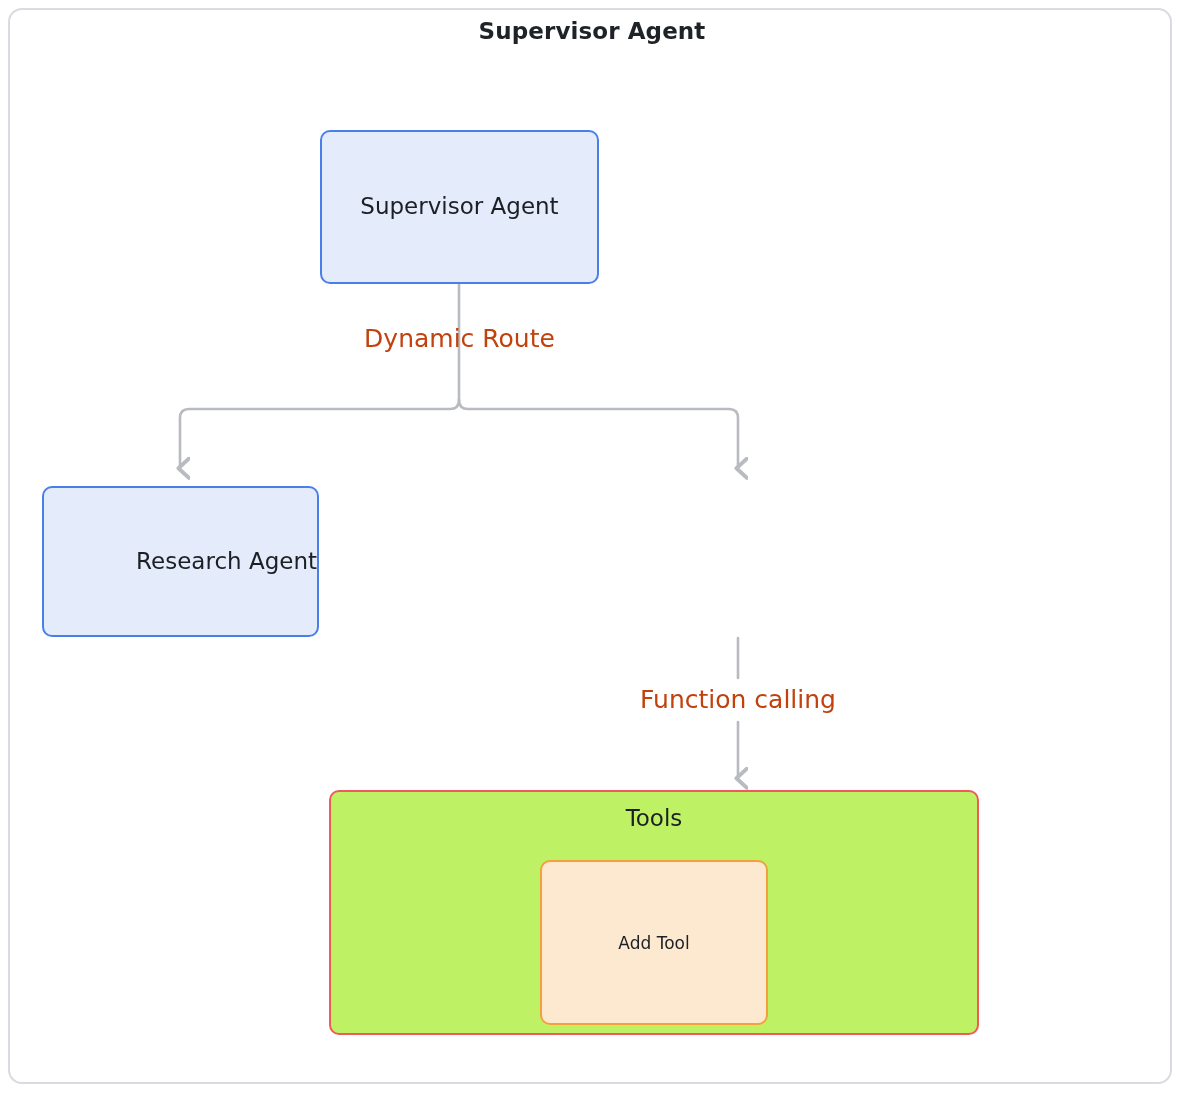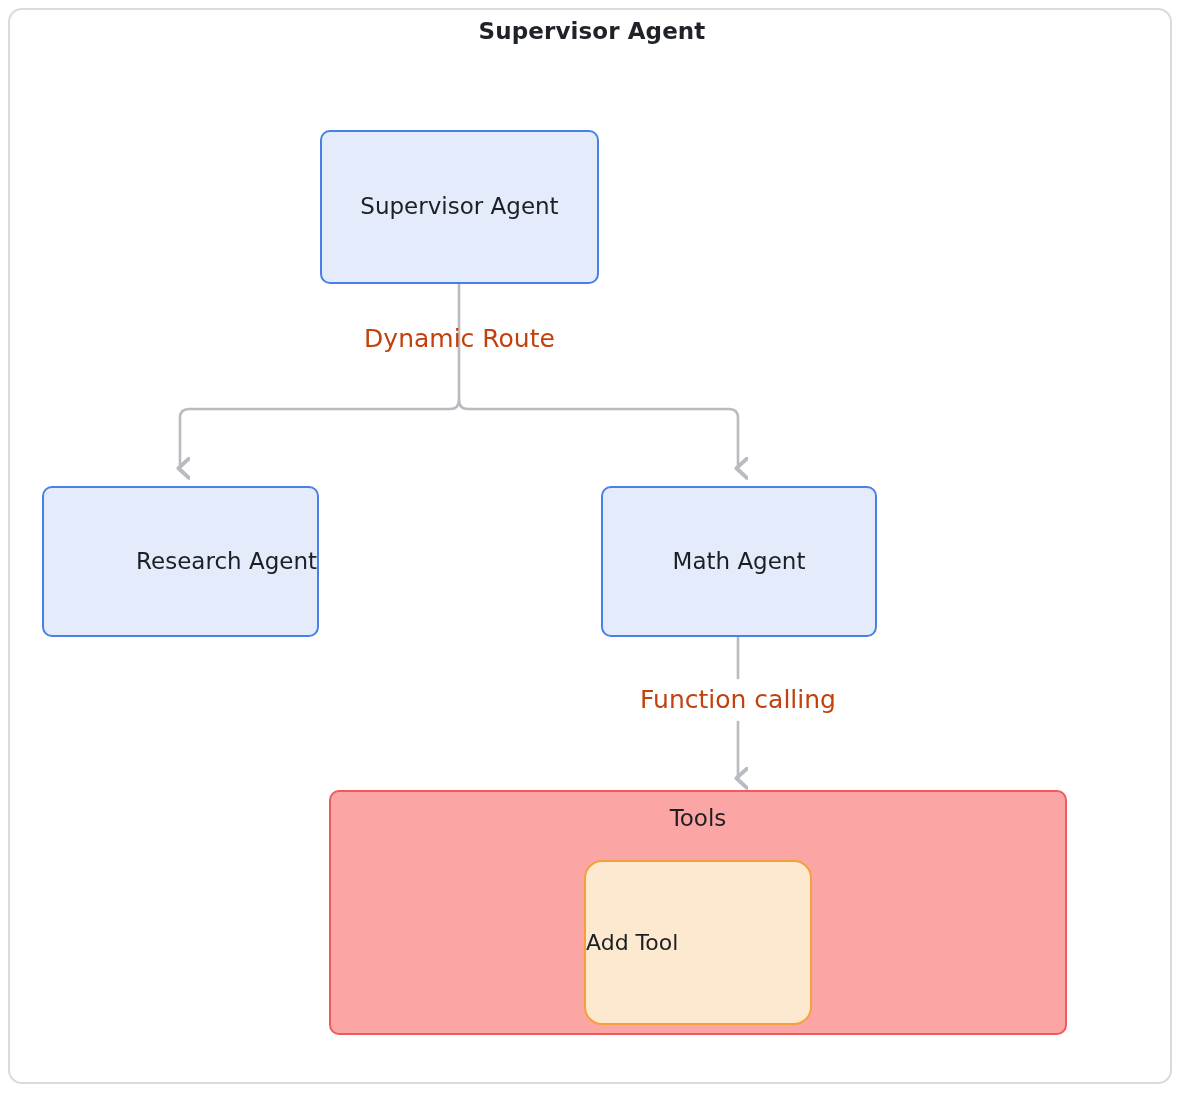--- a/index.html
+++ b/index.html
@@ -95,26 +95,26 @@
     top: 486px;
     width: 276px;
     height: 151px;
   }
 
   
   #tools-container {
     position: absolute;
     left: 329px;
     top: 790px;
-    width: 738px;
+    width: 650px;
     height: 245px;
     box-sizing: border-box;
     border: 2.5px solid #f1595d;
     border-radius: 10px;
-    background: #fca5a5;
+    background: #bef264;
   }
 
   .tools-label {
     position: absolute;
     left: 0;
     top: 13px;
     width: 100%;
     text-align: center;
     font-size: 23px;
     color: #1c1f24;
@@ -131,25 +131,25 @@
     gap: 38px;
   }
 
   .node-tool {
     position: relative;
     width: 228px;
     height: 165px;
     box-sizing: border-box;
     border: 2.5px solid #f4a03c;
     background: #fde9cf;
-    border-radius: 18px;
+    border-radius: 10px;
     display: flex;
     align-items: center;
-    justify-content: flex-start;
-    font-size: 22px;
+    justify-content: center;
+    font-size: 17px;
     color: #1c1f24;
   }
 
   
   .edge-label {
     position: absolute;
     font-size: 25px;
     color: #c2410c;
     background: transparent;
     white-space: nowrap;
@@ -211,23 +211,20 @@
   <div class="edge-label" id="label-function-calling">Function calling</div>
 
   <div class="node node-agent" id="node-supervisor">
     <span>Supervisor Agent</span>
   </div>
 
   <div class="node node-agent" id="node-research">
     <span>Research Agent</span>
   </div>
 
-  <div class="node node-agent" id="node-math">
-    <span>Math Agent</span>
-  </div>
 
   <div id="tools-container">
     <div class="tools-label">Tools</div>
 
     <div class="tools-row">
       <div class="node-tool">
         <span>Add Tool</span>
       </div>
     </div>
   </div>

